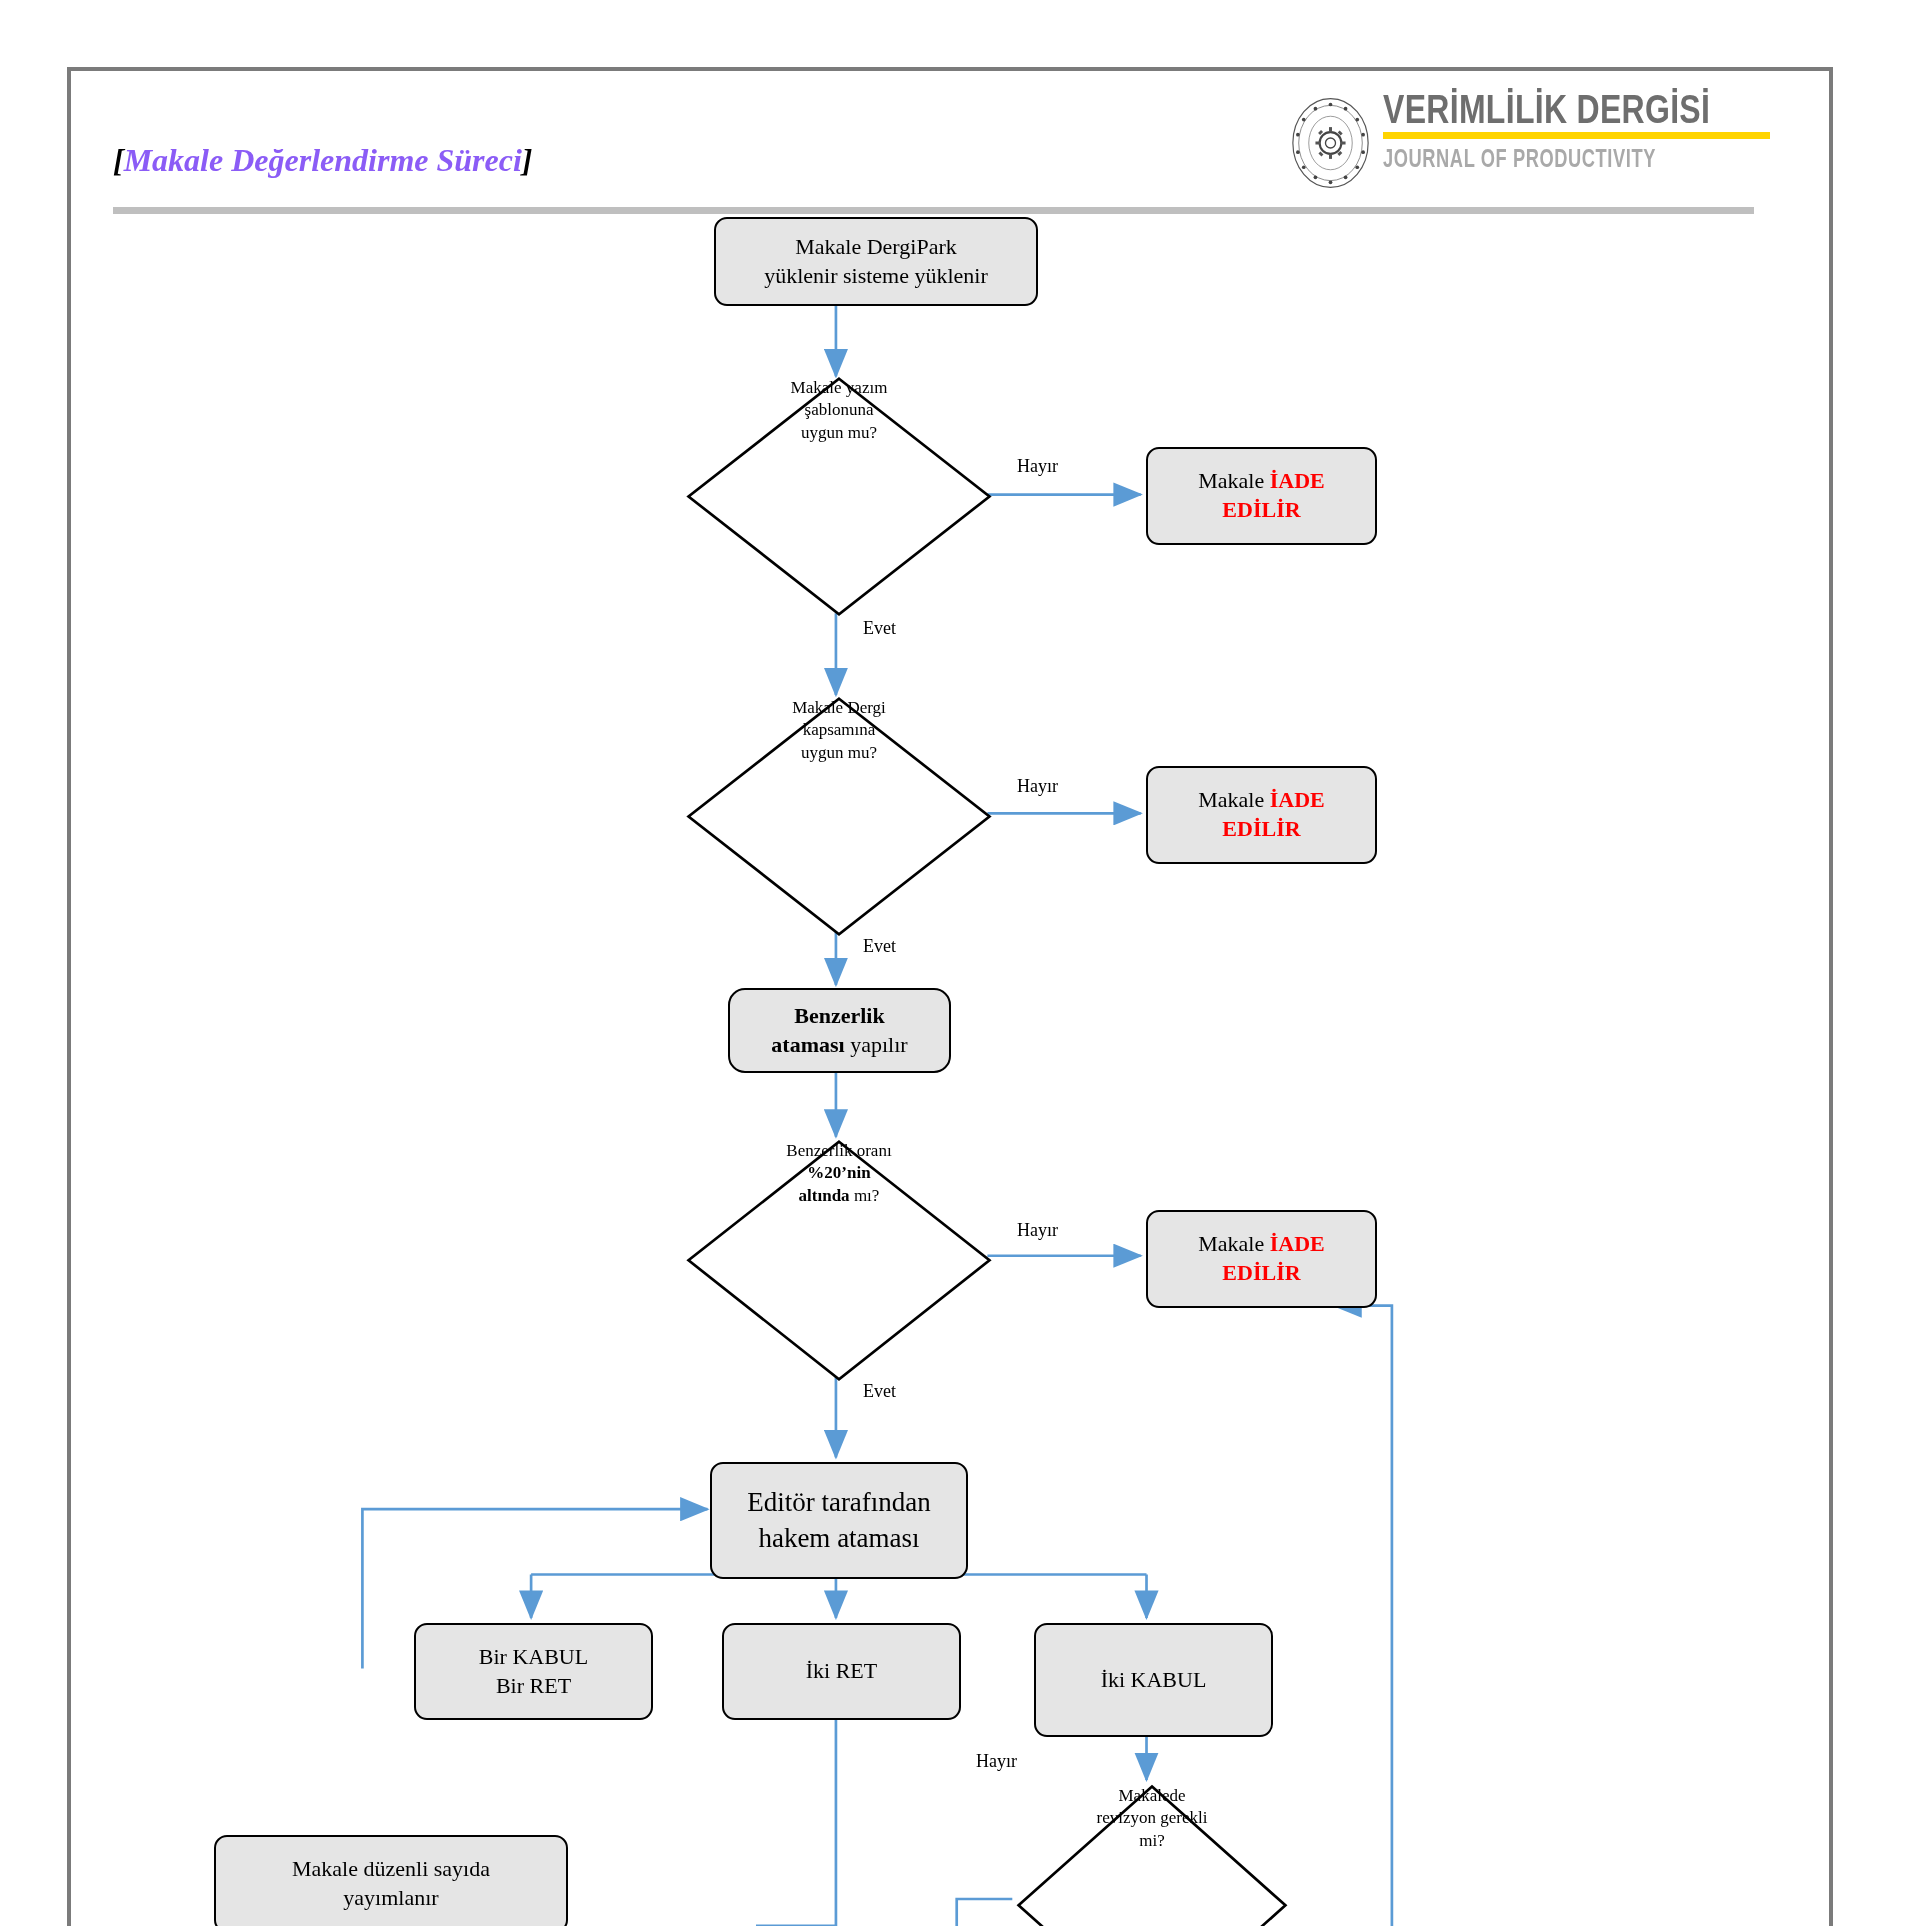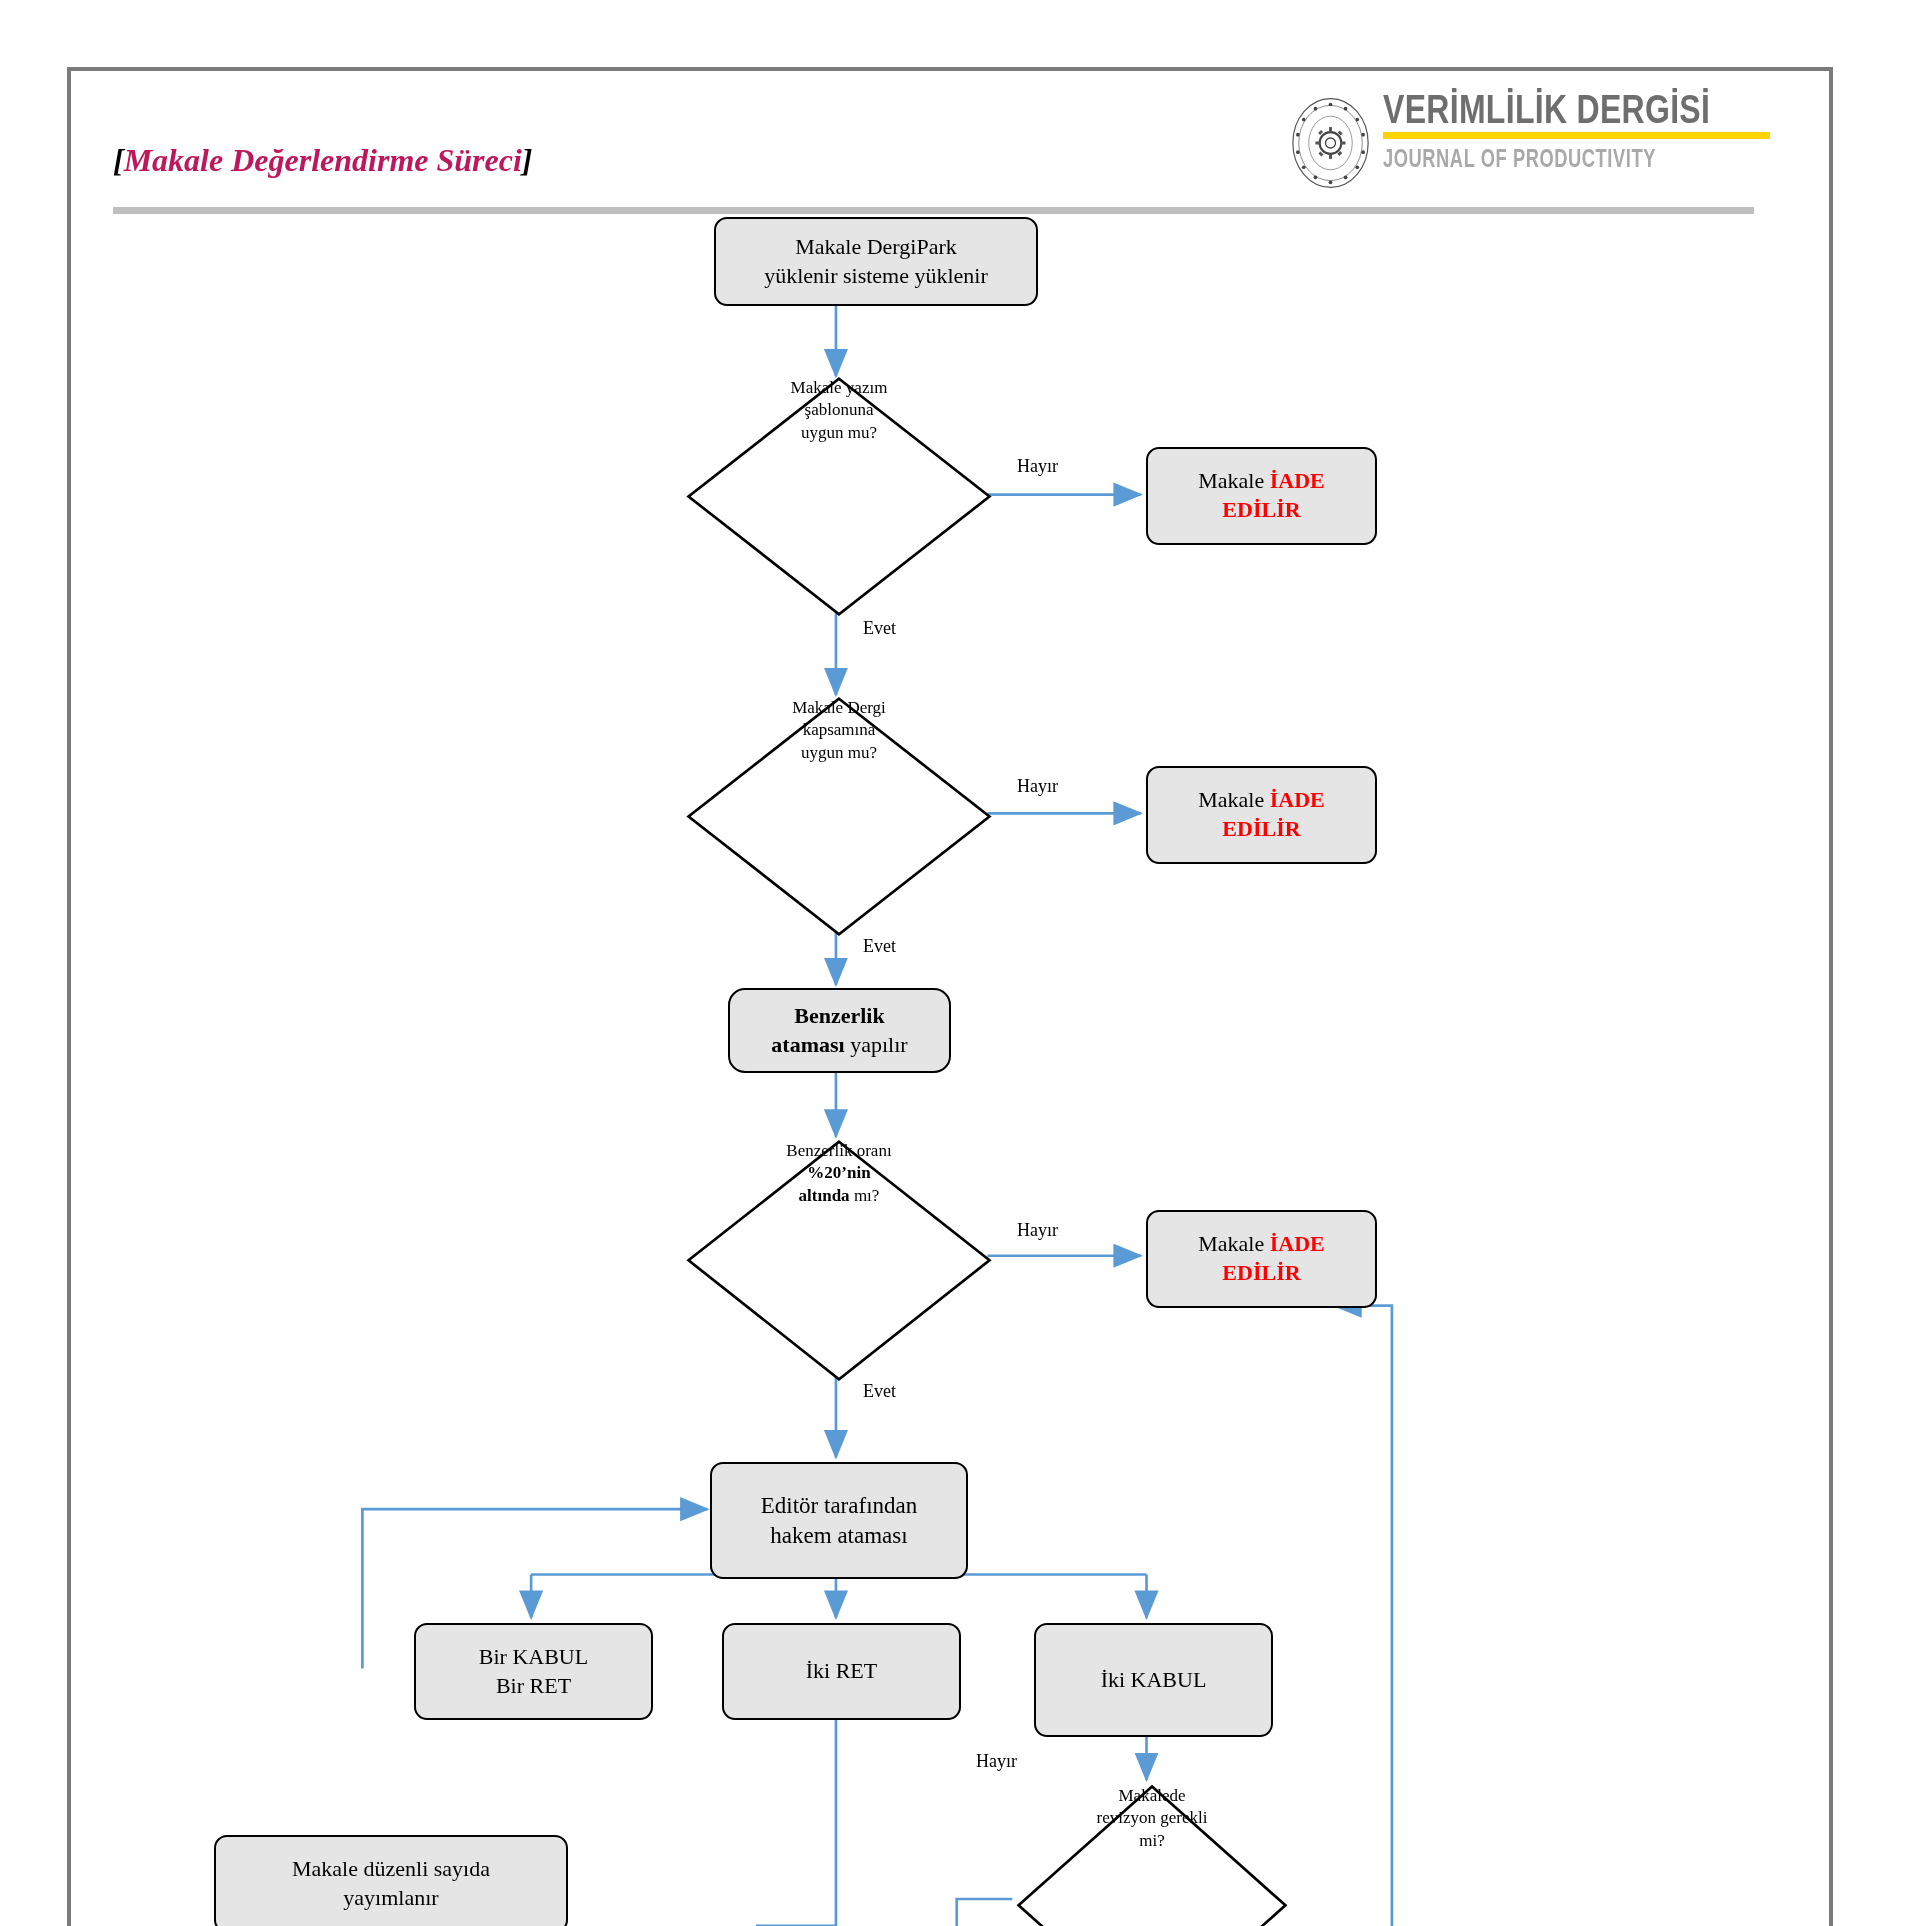--- a/index.html
+++ b/index.html
@@ -10,21 +10,21 @@
     border:4.2px solid #7b7b7b;box-sizing:border-box;background:#fff;
   }
 
   
   .header{position:absolute;left:0;top:0;width:100%;height:166px;}
   .doc-title{
     position:absolute;left:42px;top:71px;
     font-size:32px;font-style:italic;font-weight:bold;
     color:#000;white-space:nowrap;letter-spacing:0px;
   }
-  .doc-title .t{color:#be185d;}
+  .doc-title .t{color:#8b5cf6;}
   .header-rule{
     position:absolute;left:42px;top:136px;width:1641px;height:6.5px;background:#bfbfbf;
   }
   .logo-wrap{position:absolute;right:34px;top:18.5px;width:508px;height:104px;}
   .logo-emblem{position:absolute;left:0;top:7.7px;width:87px;height:92px;}
   .logo-text{position:absolute;left:96px;top:0;width:408px;}
   .logo-main{
     font-family:"Liberation Sans","DejaVu Sans",sans-serif;
     font-weight:bold;font-size:41px;line-height:0.95;color:#6e6e6e;
     transform:scaleX(0.78);transform-origin:left center;letter-spacing:0.4px;white-space:nowrap;
@@ -38,21 +38,21 @@
 
   
   .chart{position:absolute;left:0;top:0;width:100%;height:100%;}
   .chart svg{position:absolute;left:0;top:0;width:100%;height:100%;overflow:visible;}
 
   .node{position:absolute;box-sizing:border-box;display:flex;align-items:center;justify-content:center;
         text-align:center;background:#e5e5e5;}
   .proc{border:2.7px solid #000;border-radius:13px;}
   .node .lbl{display:block;line-height:1.30;padding:0 6.2px;}
 
-  .fs-s{font-size:23px;}
+  .fs-s{font-size:27px;}
   .fs-m{font-size:22px;}
   .red{color:#FF0000;font-weight:bold;}
 
   .dec{position:absolute;}
   .dec .dectxt{
     position:absolute;left:0;top:0;width:100%;height:100%;
     display:flex;align-items:flex-start;justify-content:center;text-align:center;
     font-size:17px;line-height:1.32;
   }
   .edge-lbl{position:absolute;font-size:18px;color:#000;white-space:nowrap;}

